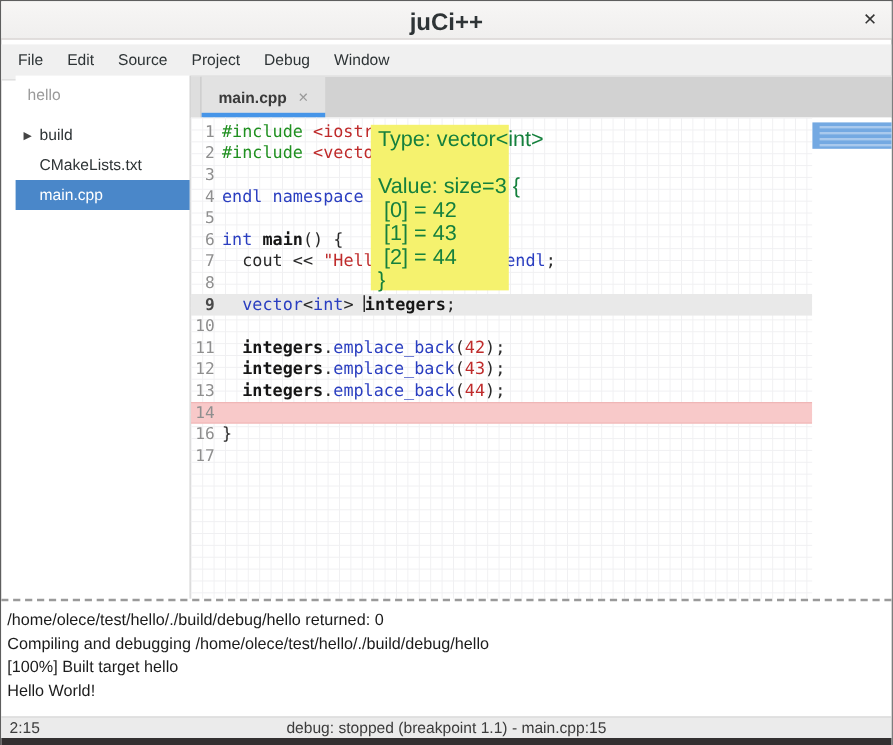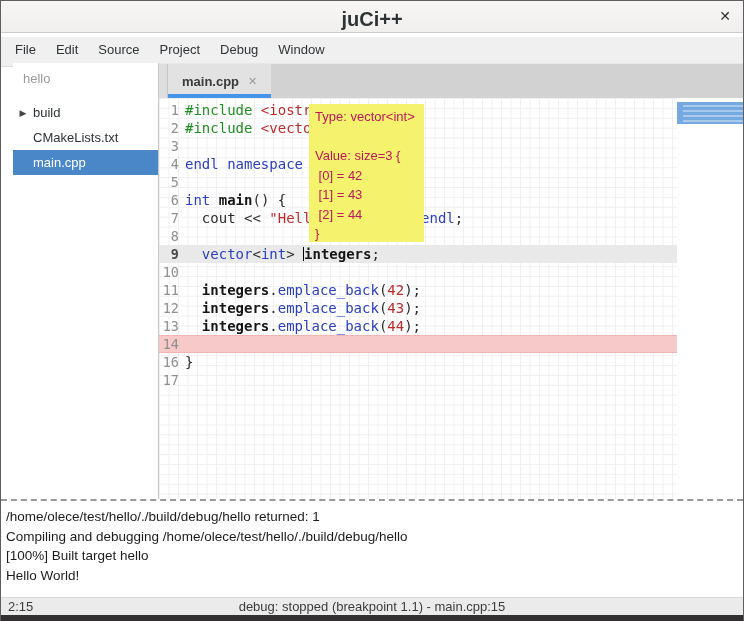--- a/index.html
+++ b/index.html
@@ -52,21 +52,21 @@
   .lnum { width:26px; padding-right:6px; text-align:right; color:#8f8f8f; font-size:13.5px; flex:none; }
   .code-row.current .lnum { color:#4a4a4a; font-weight:bold; }
   .code-text { flex:1; color:#2a2a2a; }
   .sg { color:#209020; } 
   .sr { color:#bf2b2b; } 
   .sb { color:#2a3ec0; } 
   .sf { color:#161616; font-weight:bold; } 
   .caret-bar { display:inline-block; width:0; height:14px; border-left:1.5px solid #000; vertical-align:-2px; }
 
   
-  .tooltip { position:absolute; left:150px; top:6px; width:115px; height:138px; background:#f5f26e; padding:3px 0 0 6px; font-size:13px; color:#be185d; z-index:5; }
+  .tooltip { position:absolute; left:150px; top:6px; width:115px; height:138px; background:#f5f26e; padding:3px 0 0 6px; font-size:18px; color:#15803d; z-index:5; }
   .tooltip .tline { line-height:19.5px; white-space:pre; }
   .tooltip .tline.type { margin-bottom:19.5px; }
 
   
   .terminal { position:absolute; left:0; top:498px; width:100%; height:98px; background:#ffffff; border-top:2px dashed #9a9a9a; padding:6px 0 0 5px; }
   .term-line { font-size:13.5px; color:#1c1c1c; line-height:19.5px; white-space:pre; }
 
   
   .statusbar { position:absolute; left:0; top:596px; width:100%; height:18px; background:#ebebeb; border-top:1px solid #d8d8d8; font-size:13px; color:#3c3c3c; }
   .status-left { position:absolute; left:7px; top:1px; }
@@ -156,21 +156,21 @@
           <i></i>
             <i></i>
             <i></i>
             <i></i>
         </div>
       </div>
     </div>
   </div>
 
   <div class="terminal" id="terminal">
-      <div class="term-line">/home/olece/test/hello/./build/debug/hello returned: 1</div>
+      <div class="term-line">/home/olece/test/hello/./build/debug/hello returned: 0</div>
       <div class="term-line">Compiling and debugging /home/olece/test/hello/./build/debug/hello</div>
       <div class="term-line">[100%] Built target hello</div>
       <div class="term-line">Hello World!</div>
     </div>
 
   <div class="statusbar">
     <div class="status-left">2:15</div>
     <div class="status-center">debug: stopped (breakpoint 1.1) - main.cpp:15</div>
   </div>
   <div class="bottom-strip"></div>

